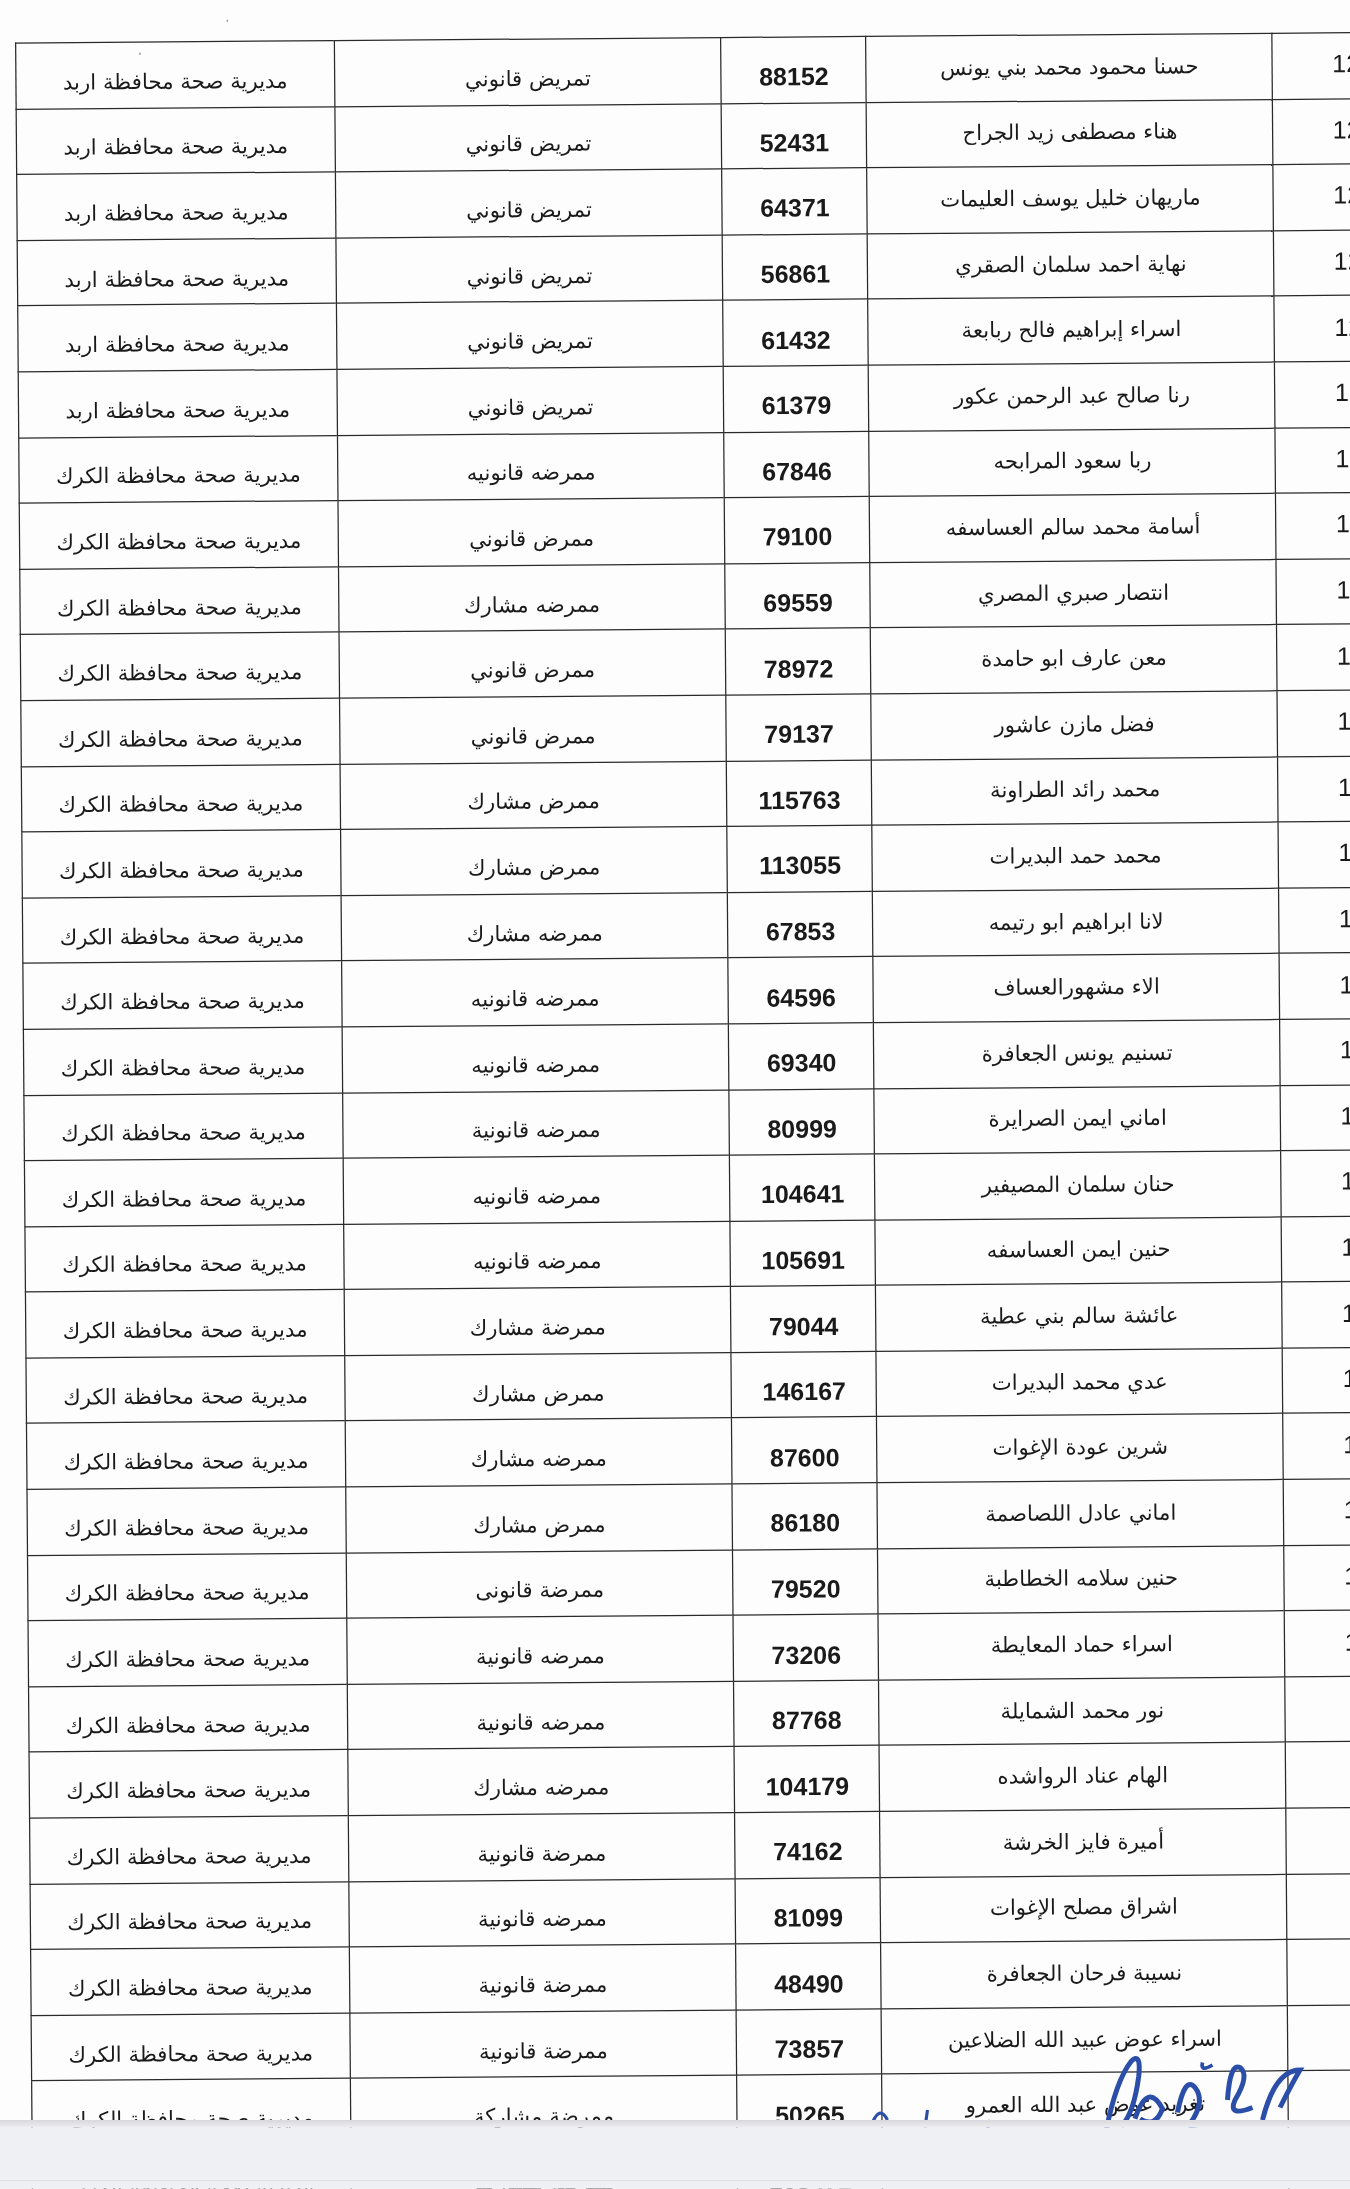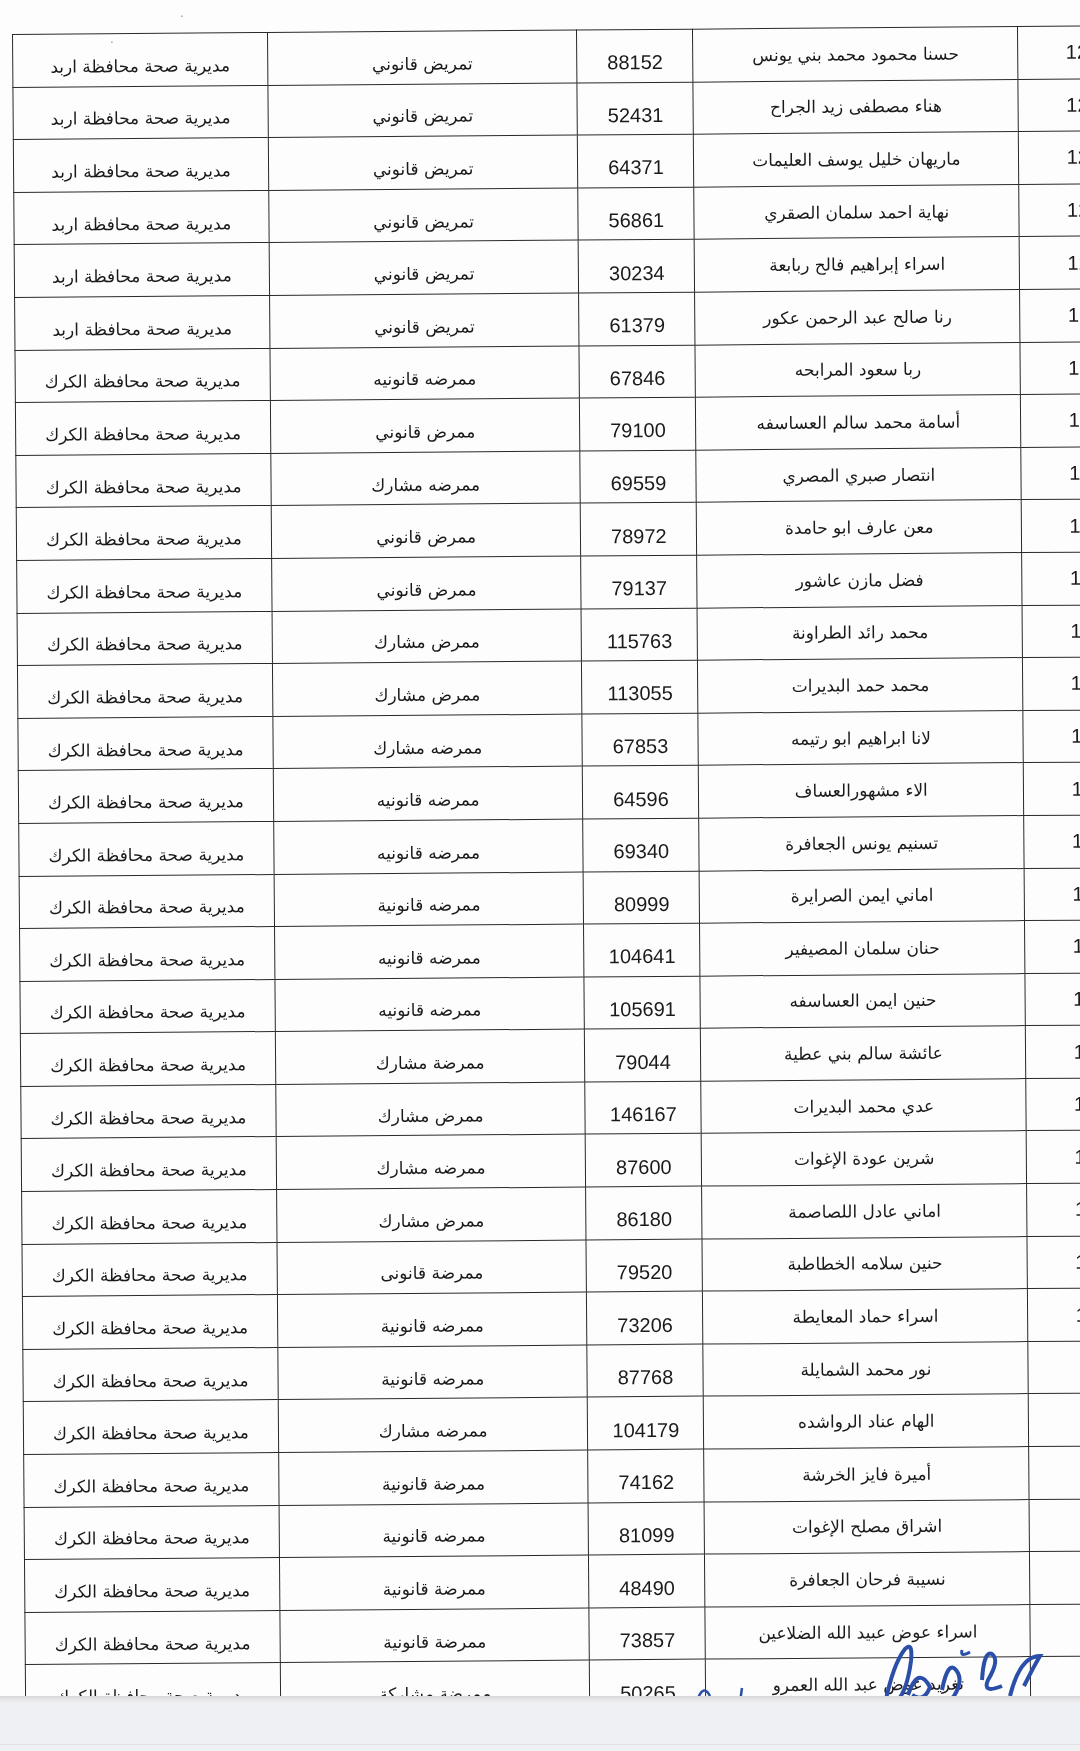--- a/index.html
+++ b/index.html
@@ -29,21 +29,21 @@
     border-collapse:collapse; direction:rtl; table-layout:fixed;
     width:1108px;
   }
   td {
     border:1.4px solid #2a2a2a; height:37.6px; padding:0;
     font-size:19px; color:#1a1a1a; text-align:center; white-space:nowrap; overflow:hidden;
     vertical-align:middle;
   }
   td.num { width:78px; text-align:right; padding-right:20px; font-family:"Liberation Sans", sans-serif; font-size:20px; }
   td.name { width:315px; font-family:"DejaVu Sans", sans-serif; font-size:17px; }
-  td.id { width:112px; font-family:"Liberation Sans", sans-serif; font-size:20px; padding-top:14px; }
+  td.id { width:112px; font-family:"Liberation Sans", sans-serif; font-size:20px; padding-top:14px;font-weight:bold; }
   td.job { width:300px; font-size:17px; padding-top:12px; }
   td.dir { width:247px; font-size:17px; padding-top:12px; text-align:center; }
   .signature { position:absolute; left:680px; top:1630px; width:400px; height:75px; }
   .dot { position:absolute; color:#999; font-size:12px; }
 </style>
 </head>
 <body>
 
 <div class="paper">
   <span class="dot" style="left:180px;top:10px">·</span>
@@ -80,21 +80,21 @@
     <td class="num">127</td>
     <td class="name">نهاية احمد سلمان الصقري</td>
     <td class="id">56861</td>
     <td class="job">تمريض قانوني</td>
     <td class="dir">مديرية صحة محافظة اربد</td>
   </tr>
 
   <tr>
     <td class="num">128</td>
     <td class="name">اسراء إبراهيم فالح ربابعة</td>
-    <td class="id">30234</td>
+    <td class="id">61432</td>
     <td class="job">تمريض قانوني</td>
     <td class="dir">مديرية صحة محافظة اربد</td>
   </tr>
 
   <tr>
     <td class="num">129</td>
     <td class="name">رنا صالح عبد الرحمن عكور</td>
     <td class="id">61379</td>
     <td class="job">تمريض قانوني</td>
     <td class="dir">مديرية صحة محافظة اربد</td>

